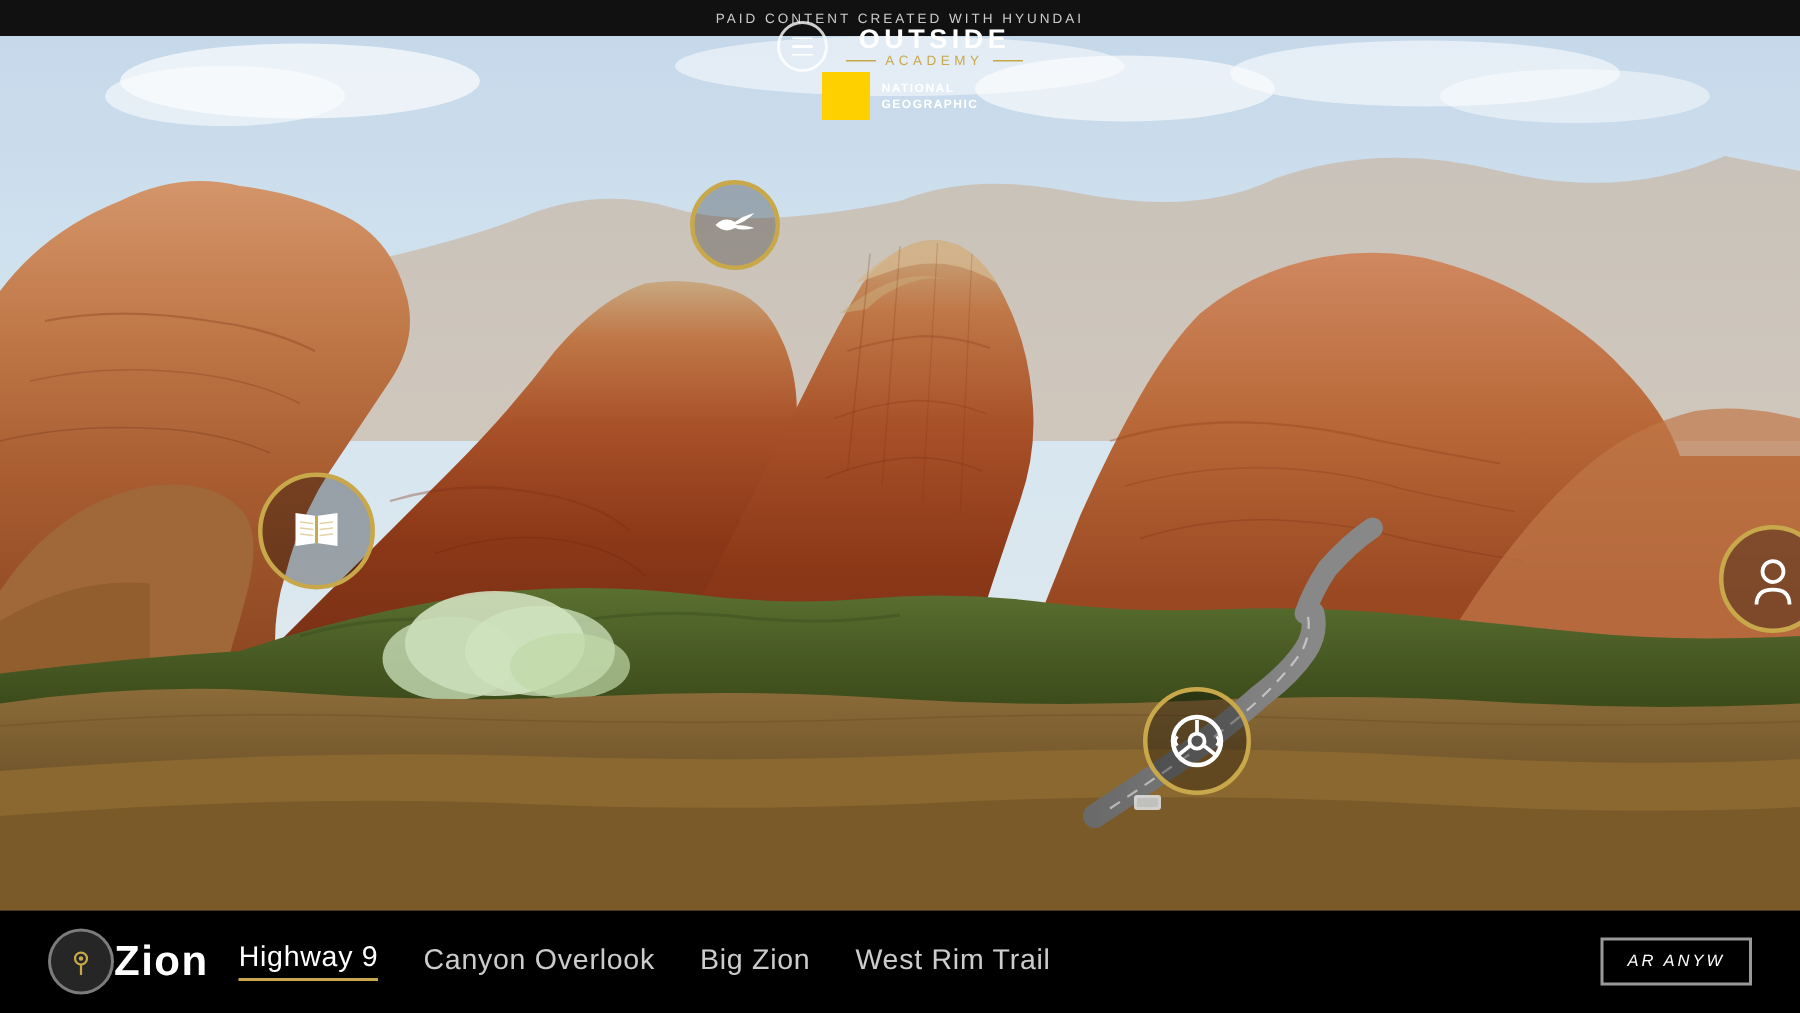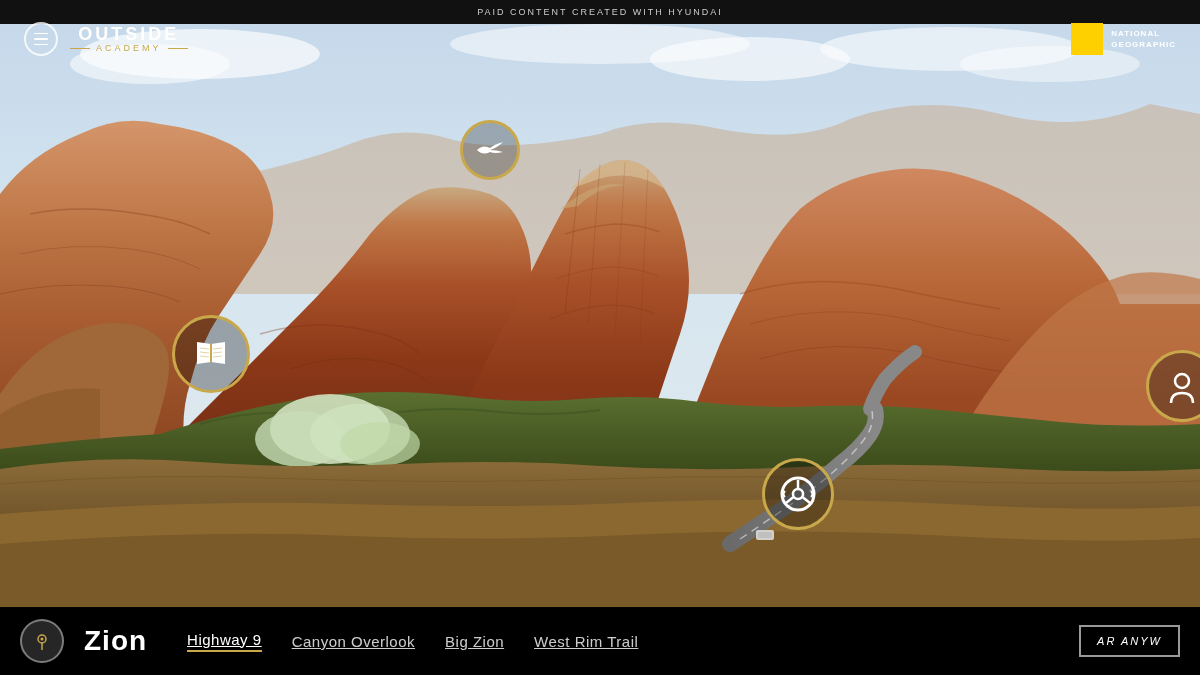--- a/index.html
+++ b/index.html
@@ -35,21 +35,22 @@
     
     .header {
       position: absolute;
       top: 14px; left: 0;
       width: 100%;
       height: 50px;
       z-index: 100;
       display: flex;
       align-items: center;
       justify-content: space-between;
-      padding: 0 24px;
+      padding: 0 34px;
+      flex-direction: column;
     }
 
     .header-left {
       display: flex;
       align-items: center;
       gap: 12px;
     }
 
     .menu-btn {
       width: 34px; height: 34px;
@@ -119,22 +120,21 @@
     
     .bottom-bar {
       position: absolute;
       bottom: 0; left: 0;
       width: 100%;
       height: 68px;
       background: rgba(0,0,0,0.85);
       z-index: 100;
       display: flex;
       align-items: center;
-      padding: 0 20px;
-      gap: 20px;
+      padding: 0 32px;
     }
 
     .location-indicator {
       width: 44px; height: 44px;
       border-radius: 50%;
       background: rgba(255,255,255,0.15);
       border: 2px solid rgba(255,255,255,0.4);
       display: flex; align-items: center; justify-content: center;
       position: relative;
       flex-shrink: 0;
@@ -151,25 +151,24 @@
 
     .nav-items {
       display: flex;
       align-items: center;
       gap: 30px;
       flex: 1;
     }
 
     .nav-item {
       color: rgba(255,255,255,0.8);
-      font-size: 15px;
+      font-size: 19px;
       letter-spacing: 0.5px;
       cursor: pointer;
       white-space: nowrap;
-      text-decoration: underline;
     }
     .nav-item.active {
       color: white;
       border-bottom: 2px solid #c8a84b;
       padding-bottom: 2px;
     }
 
     .ar-btn {
       margin-left: auto;
       background: rgba(0,0,0,0.5);

